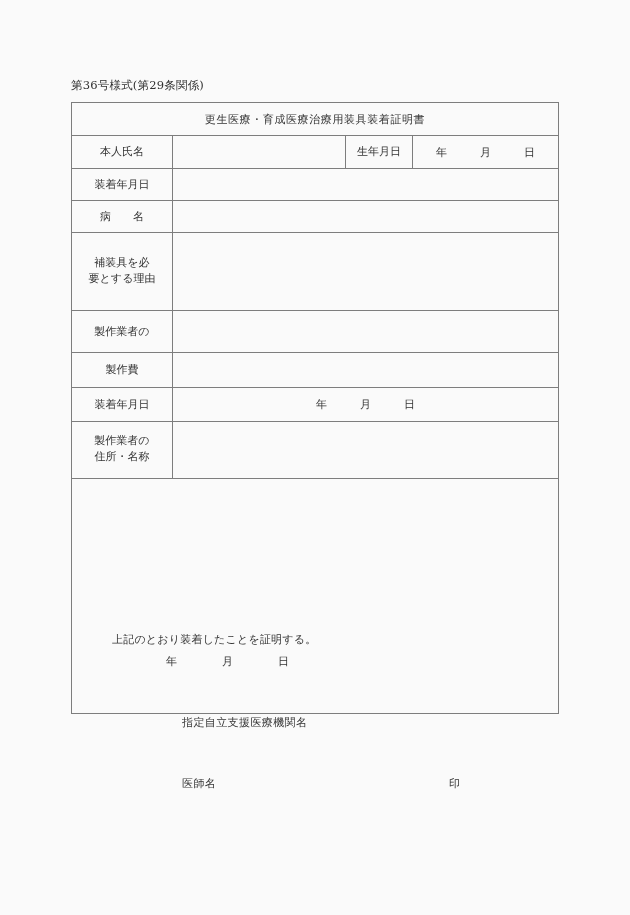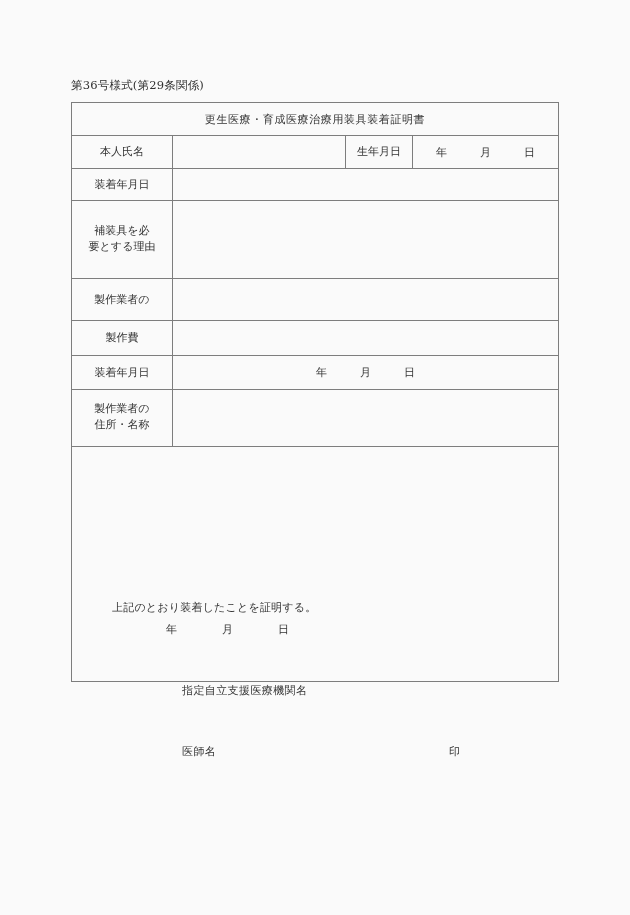--- a/index.html
+++ b/index.html
@@ -160,20 +160,24 @@
         <td class="value-cell"></td>
         <td class="label-cell">生年月日</td>
         <td class="value-cell dob-value">年　　　月　　　日</td>
       </tr>
 
       <tr class="r-addr">
         <td class="label-cell">装着年月日</td>
         <td class="value-cell" colspan="3"></td>
       </tr>
 
+      <tr class="r-disease">
+        <td class="label-cell">病　　名</td>
+        <td class="value-cell" colspan="3"></td>
+      </tr>
 
       <tr class="r-reason">
         <td class="label-cell">
           <span class="l2">補装具を必</span>
           <span class="l2">要とする理由</span>
         </td>
         <td class="value-cell" colspan="3"></td>
       </tr>
 
       <tr class="r-appname">

